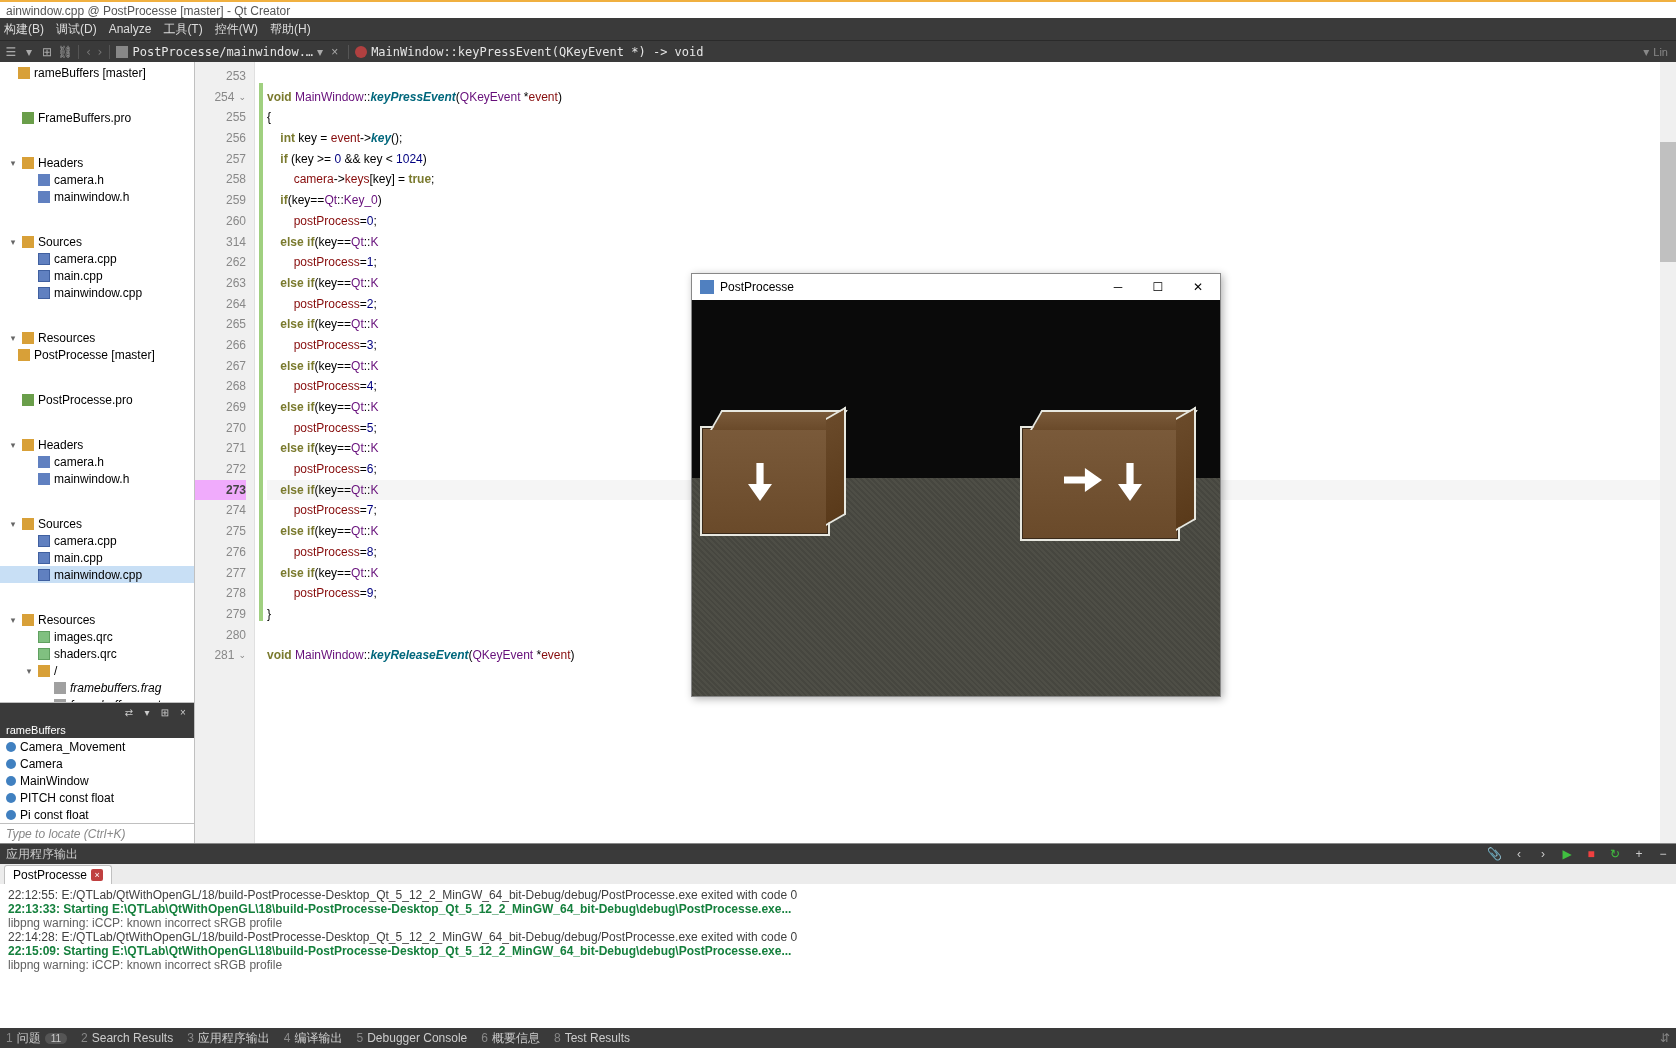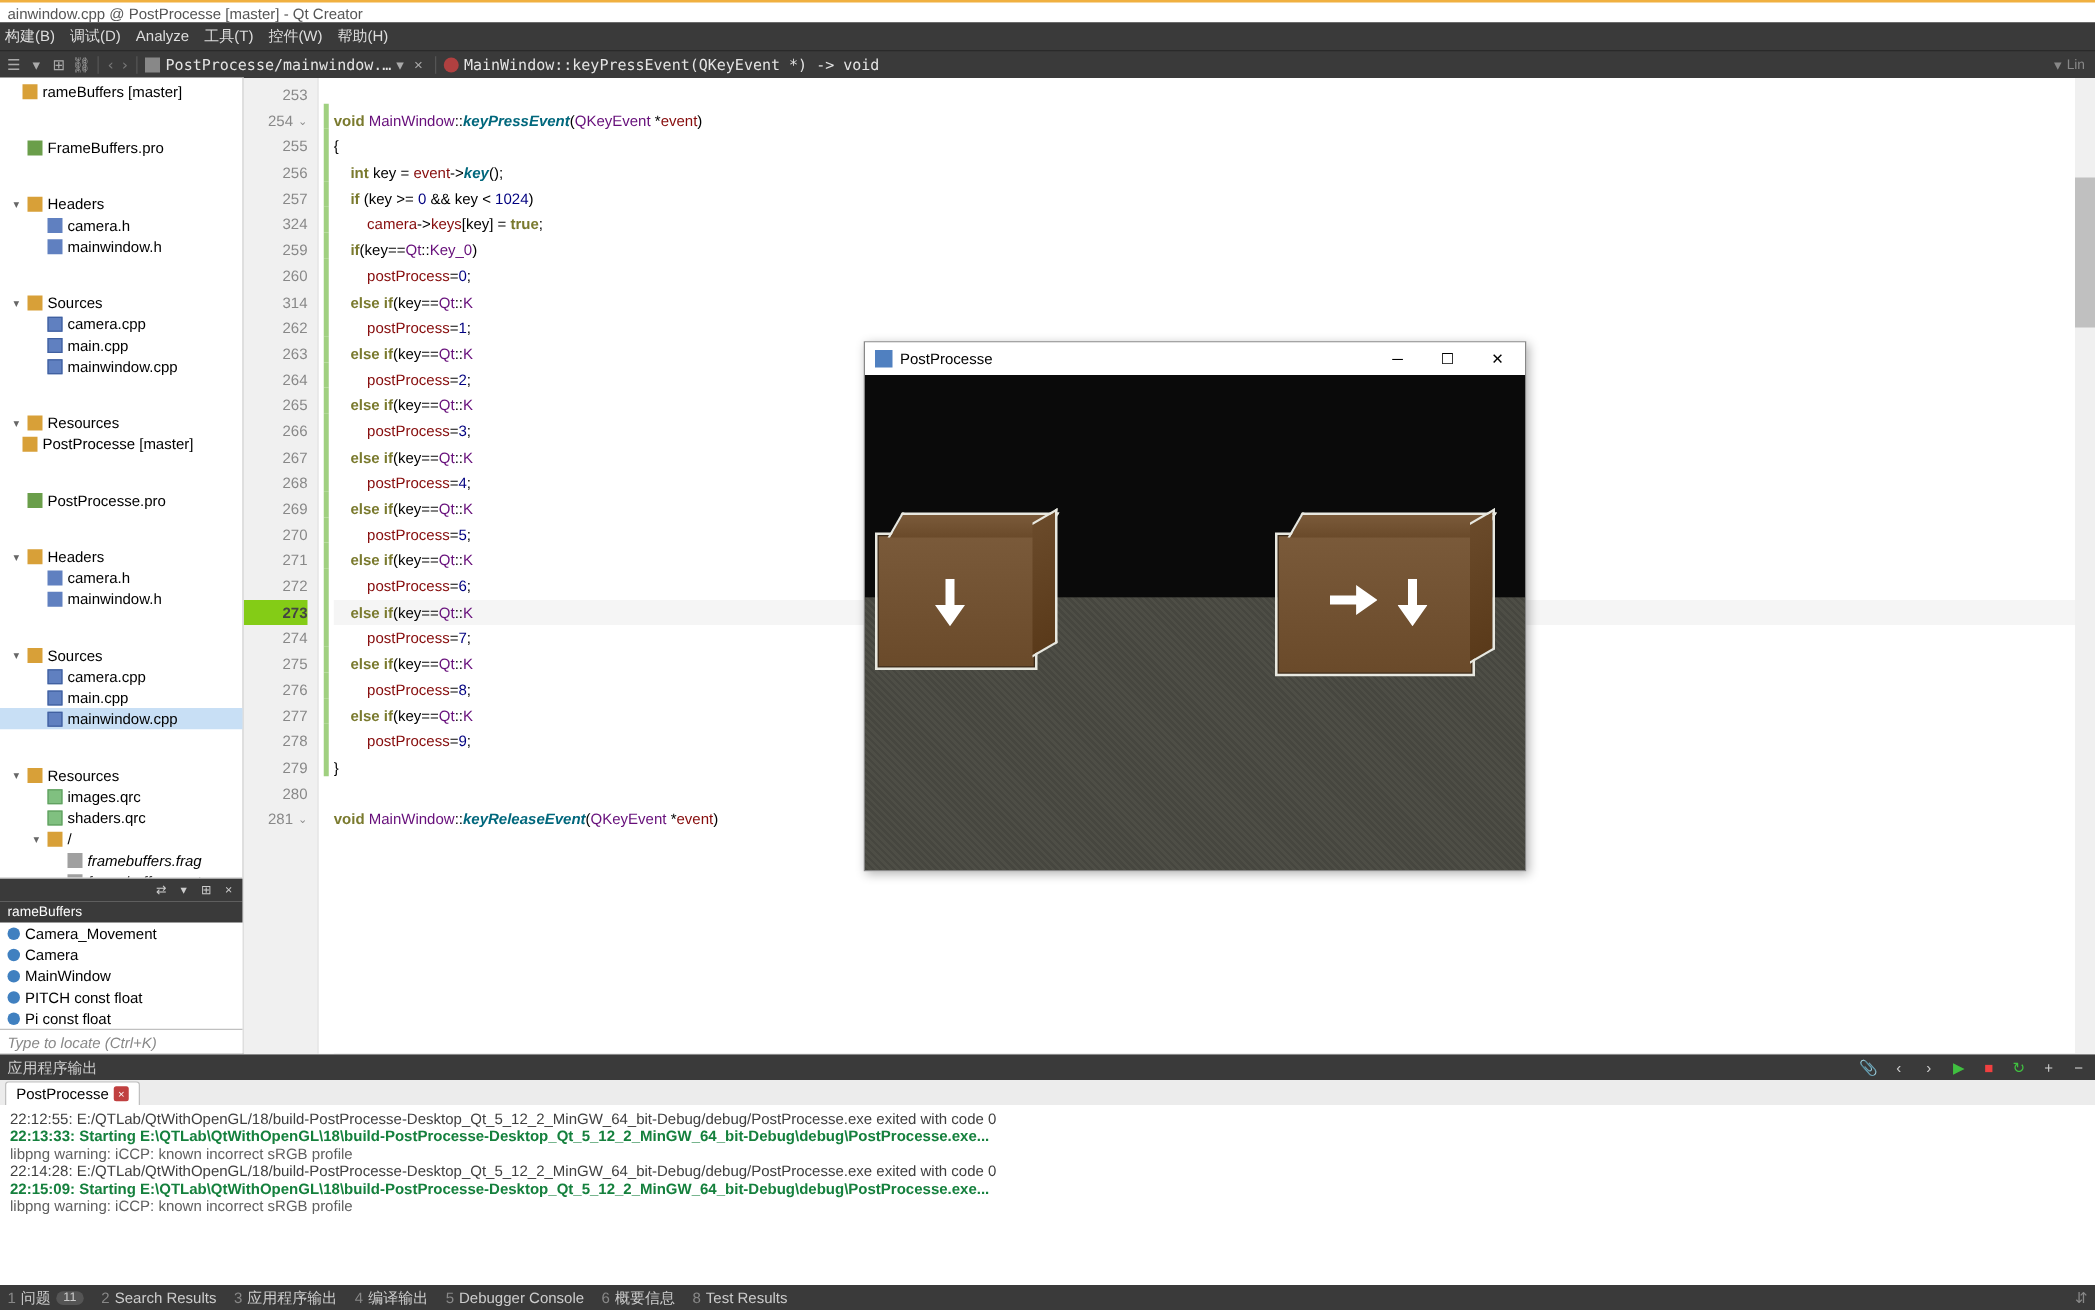--- a/index.html
+++ b/index.html
@@ -47,21 +47,21 @@
 .cp-ico { width:10px; height:10px; border-radius:50%; }
 .cp-blue { background:#4080c0; }
 
 .locate { height:20px; background:#fff; border-top:1px solid #c0c0c0; display:flex; align-items:center; padding:0 6px; color:#888; font-style:italic; }
 
 .editor { flex:1; display:flex; flex-direction:column; background:#fff; min-width:0; }
 .code-area { flex:1; display:flex; overflow:hidden; background:#fff; position:relative; }
 .gutter { width:60px; background:#f0f0f0; border-right:1px solid #e0e0e0; text-align:right; padding-right:8px; color:#888; font-family: Consolas, monospace; font-size:14px; line-height:20.7px; padding-top:4px; }
 .gutter-line { height:20.7px; display:flex; justify-content:flex-end; align-items:center; }
 .gutter-line .fold { color:#888; font-size:9px; margin-left:4px; }
-.gutter-line.current { background:#84cc16; color:#444; font-weight:bold; }
+.gutter-line.current { background:#f0abfc; color:#444; font-weight:bold; }
 .marker-strip { width:12px; background:#fff; }
 .marker { width:4px; height:20.7px; margin-left:4px; }
 .marker.green { background:#a0d080; }
 .code { flex:1; font-family: Consolas, monospace; font-size:14.5px; line-height:20.7px; white-space:pre; color:#000; padding-top:4px; position:relative; }
 .codeline { height:20.7px; }
 .codeline.current { background:#f5f5f5; }
 .kw { color:#7a7a2e; font-weight:bold; }
 .type { color:#660e7a; }
 .func { color:#00677c; font-style:italic; font-weight:bold; }
 .num { color:#000080; }
@@ -321,21 +321,21 @@
   </div>
 
   <div class="editor">
     <div class="code-area">
       <div class="gutter" id="gutter">
           <div class="gutter-line">253</div>
           <div class="gutter-line">254<span class="fold">⌄</span></div>
           <div class="gutter-line">255</div>
           <div class="gutter-line">256</div>
           <div class="gutter-line">257</div>
-          <div class="gutter-line">324</div>
+          <div class="gutter-line">258</div>
           <div class="gutter-line">259</div>
           <div class="gutter-line">260</div>
           <div class="gutter-line">314</div>
           <div class="gutter-line">262</div>
           <div class="gutter-line">263</div>
           <div class="gutter-line">264</div>
           <div class="gutter-line">265</div>
           <div class="gutter-line">266</div>
           <div class="gutter-line">267</div>
           <div class="gutter-line">268</div>

